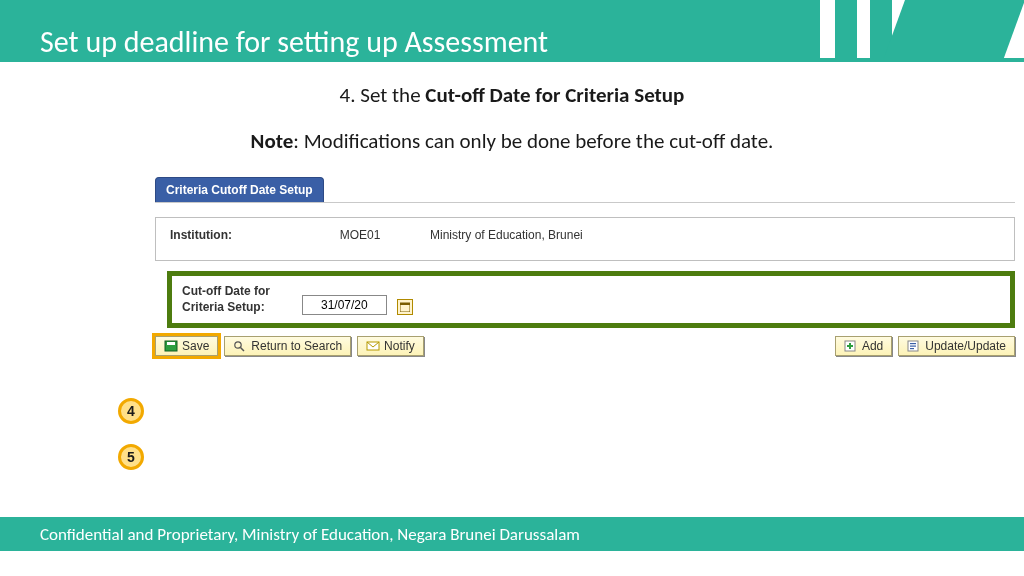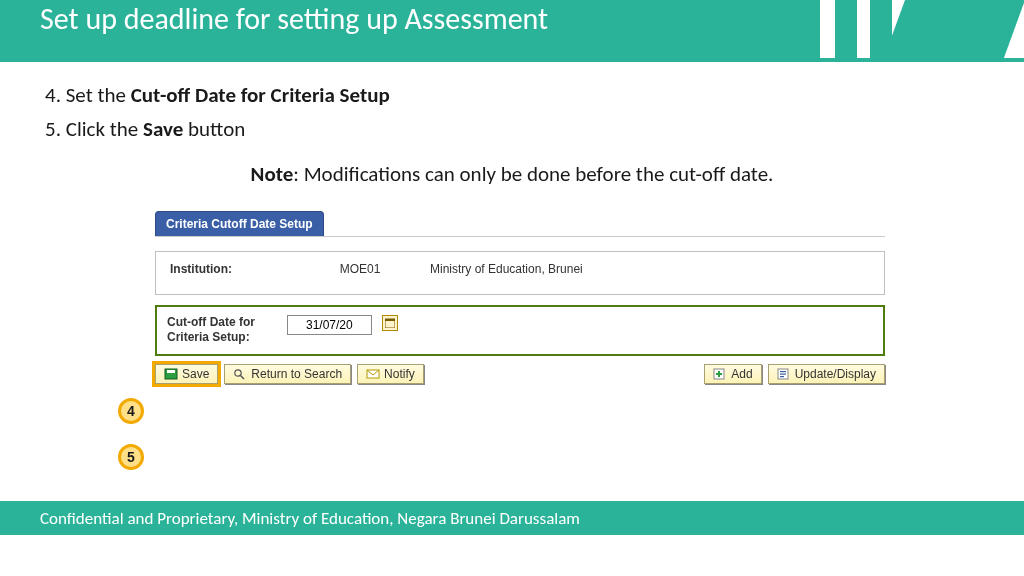--- a/index.html
+++ b/index.html
@@ -1,76 +1,73 @@
 <!DOCTYPE html>
 <html><head>
 <meta charset="utf-8">
 <style>
   * { box-sizing: border-box; margin: 0; padding: 0; }
   body { width: 1024px; height: 576px; font-family: Calibri, Arial, sans-serif; background: #fff; position: relative; overflow: hidden; }
 
   .header-bar { position: relative; height: 60px; background: #fff; }
   .header-stripe { position: absolute; left: 0; top: 0; height: 60px; background: #2bb39a; }
-  .header-stripe.main { width: 820px; display: flex; align-items: flex-start; padding-left: 40px; }
+  .header-stripe.main { width: 820px; display: flex; align-items: flex-end; padding-left: 40px; }
   .header-title { color: #fff; font-size: 30px; font-weight: 300; }
   .header-stripe.s1 { left: 835px; width: 22px; }
   .header-stripe.s2 { left: 870px; width: 22px; }
   .header-stripe.s3 { left: 905px; width: 120px; transform: skewX(-20deg); transform-origin: top left; }
   .header-underline { position: absolute; left: 0; right: 0; top: 58px; height: 4px; background: #2bb39a; }
 
   .content { padding: 20px 45px 0 45px; font-size: 21px; color: #1a1a1a; line-height: 1.5; }
-  .instr-line { margin-bottom: 2px; }
+  .instr-line { margin-bottom: 2px; text-align: center; }
   .note-line { margin-top: 14px; margin-bottom: 20px; text-align: center; }
 
-  .panel-wrap { margin-left: 110px; margin-top: 8px; width: 730px; }
+  .panel-wrap { margin-left: 110px; margin-top: 8px; width: 860px; }
   .tab-row { display: flex; align-items: flex-end; border-bottom: 1px solid #c9c9c9; }
   .tab { background: #3a5fa6; color: #fff; font: bold 12px Arial; padding: 5px 10px 5px 10px; border-radius: 4px 4px 0 0; border: 1px solid #2d4a85; border-bottom: none; }
 
   .info-box { margin-top: 14px; border: 1px solid #bfbfbf; padding: 10px 14px 10px 14px; font: 12px Arial; color: #333; }
   .info-row { display: flex; margin-bottom: 8px; }
   .info-label { width: 120px; font-weight: bold; }
   .info-val { width: 140px; text-align: center; }
   .info-desc { flex: 1; }
 
-  .cutoff-box { margin-top: 10px; border: 2px solid #4d7c0f; padding: 8px 10px; display: flex; align-items: flex-start; gap: 10px; font: 12px Arial; position: relative; }
+  .cutoff-box { margin-top: 10px; border: 5px solid #4d7c0f; padding: 8px 10px; display: flex; align-items: flex-end; gap: 10px; font: 12px Arial; position: relative; margin-left: 12px; }
   .cutoff-label { font-weight: bold; color: #333; width: 110px; line-height: 1.3; }
   .cutoff-input { width: 85px; height: 20px; font: 12px Arial; padding: 1px 18px; border: 1px solid #888; }
   .cal-icon { width: 16px; height: 16px; display: inline-flex; align-items: center; justify-content: center; border: 1px solid #b08a00; background: #fff3cc; font-size: 10px; color: #7a5c00; cursor: pointer; }
 
   .marker { position: absolute; width: 26px; height: 26px; border: 3px solid #f2a900; border-radius: 50%; background: #ffe089; display: flex; align-items: center; justify-content: center; font: bold 14px Arial; color: #1a1a1a; }
   .marker.m4 { left: 118px; top: 398px; }
   .marker.m5 { left: 118px; top: 444px; }
 
   .btn-row { margin-top: 8px; display: flex; align-items: center; gap: 6px; font: 12px Arial; }
   .btn-row .spacer { flex: 1; }
   .ps-btn { display: inline-flex; align-items: center; gap: 4px; background: linear-gradient(#fffbe0, #fdf3b8); border: 1px solid #a8a070; padding: 2px 8px; font: 12px Arial; color: #333; cursor: pointer; box-shadow: 1px 1px 0 #888; }
   .save-hl { outline: 3px solid #f2a900; }
   .mini-icon { width: 14px; height: 12px; display: inline-block; }
 
-  .footer-bar { position: absolute; left: 0; right: 0; bottom: 41px; height: 34px; background: #2bb39a; color: #fff; font-size: 17px; display: flex; align-items: center; padding-left: 40px; }
+  .footer-bar { position: absolute; left: 0; right: 0; bottom: 25px; height: 34px; background: #2bb39a; color: #fff; font-size: 17px; display: flex; align-items: center; padding-left: 40px; }
 </style>
 </head>
 <body>
 
 <div class="header-bar">
   <div class="header-stripe main">
     <div class="header-title">Set up deadline for setting up Assessment</div>
   </div>
   <div class="header-stripe s1"></div>
   <div class="header-stripe s2"></div>
   <div class="header-stripe s3"></div>
   <div class="header-underline"></div>
 </div>
 
 <div class="content">
   <div class="instr-line">
     <span>4. </span><span>Set the </span><b>Cut-off Date for Criteria Setup</b>
-  </div>
-  <div class="instr-line">
-    <span>5. </span><span>Click the </span><b>Save</b><span> button</span>
   </div>
   <div class="note-line">
     <b>Note</b><span>: Modifications can only be done before the cut-off date.</span>
   </div>
 
   <div class="panel-wrap">
     <div class="tab-row">
       <div class="tab">Criteria Cutoff Date Setup</div>
     </div>
 
@@ -124,21 +121,21 @@
             </svg></span>
         <span>Add</span>
       </button>
       <button class="ps-btn">
         <span class="mini-icon"><svg width="14" height="12" viewBox="0 0 14 12">
               <rect x="1" y="1" width="10" height="10" fill="#fff" stroke="#888"></rect>
               <rect x="3" y="3" width="6" height="1.2" fill="#3a5fa6"></rect>
               <rect x="3" y="5.5" width="6" height="1.2" fill="#3a5fa6"></rect>
               <rect x="3" y="8" width="4" height="1.2" fill="#3a5fa6"></rect>
             </svg></span>
-        <span>Update/Display</span>
+        <span>Update/Update</span>
       </button>
     </div>
   </div>
 </div>
 
 <div class="marker m4">4</div>
 <div class="marker m5">5</div>
 
 <div class="footer-bar">
   <span>Confidential and Proprietary, Ministry of Education, Negara Brunei Darussalam</span>

